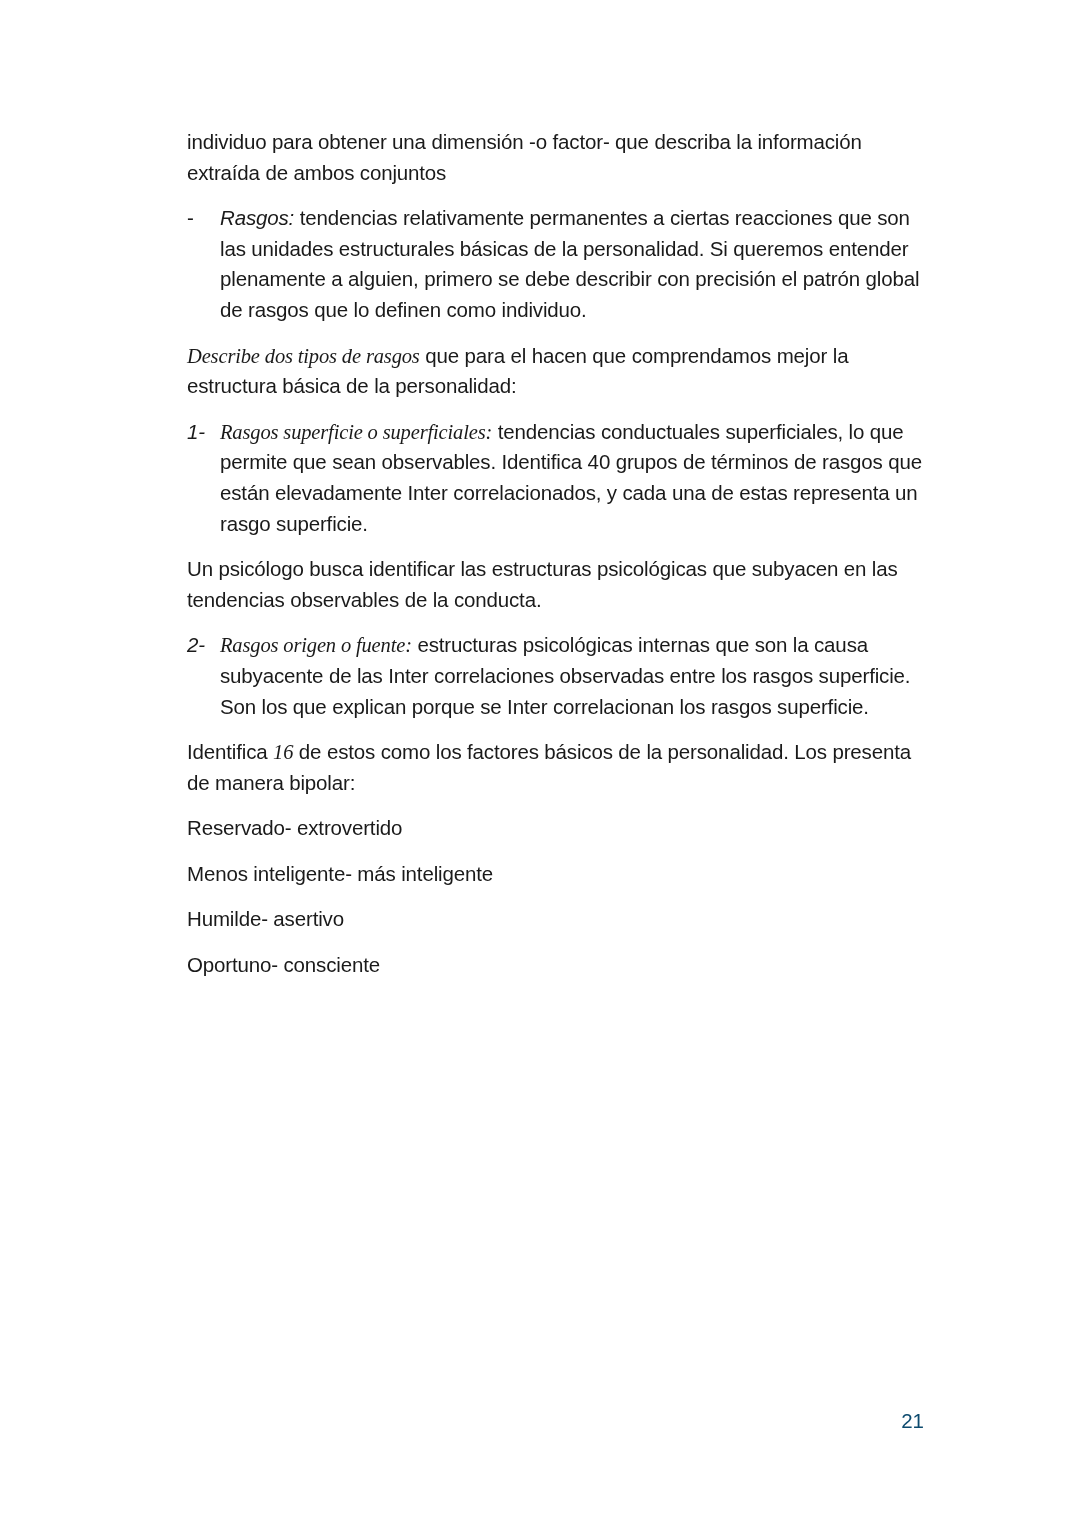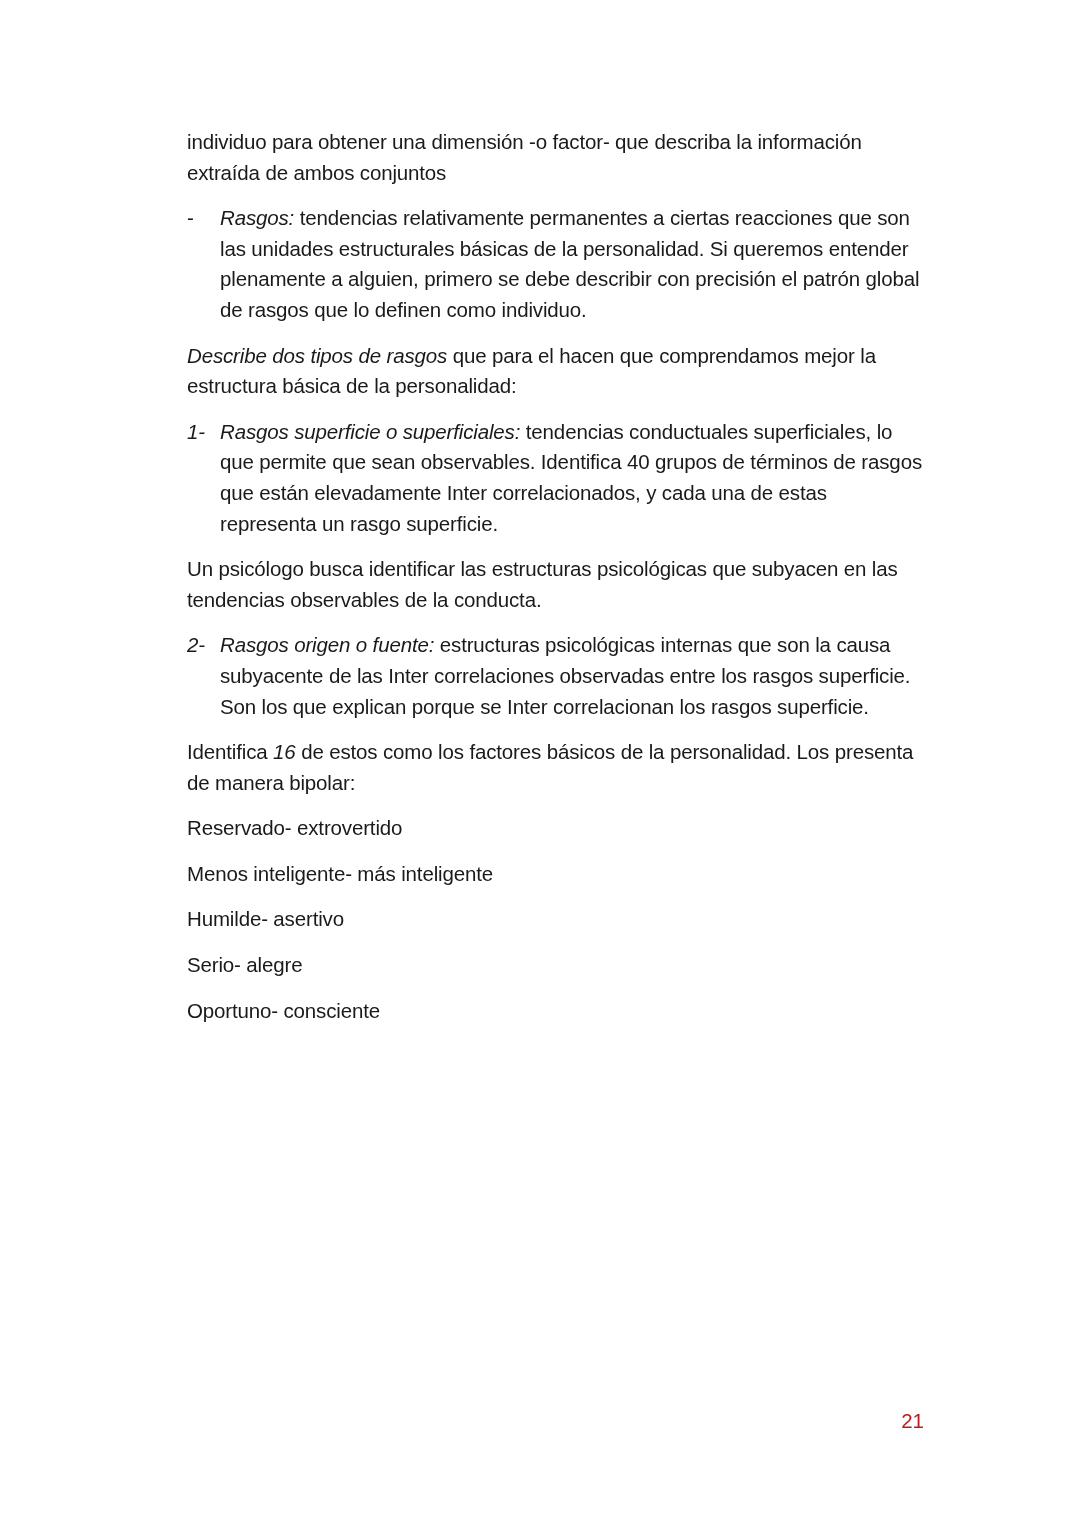--- a/index.html
+++ b/index.html
@@ -32,32 +32,32 @@
       padding-left: 33px;
       margin: 0 0 15px 0;
     }
     .list-marker {
       position: absolute;
       left: 0;
       top: 0;
       width: 33px;
     }
     .list-marker.italic { font-style: italic; }
-    .term-italic { font-style: italic; }
+    .term-italic { font-style: italic; font-family: Liberation Serif, serif; }
     .term-underline { font-style: italic; text-underline-offset: 3px; }
     .factor {
       margin: 0 0 15px 0;
     }
     .page-number {
       position: absolute;
       right: 156px;
       top: 1409px;
       font-size: 20.5px;
       font-family: "Liberation Sans", "DejaVu Sans", sans-serif;
-      color: #b91c1c;
+      color: #0c4a6e;
     }
   </style>
 </head>
 <body>
 
 <div class="page">
 
   <p class="para">individuo para obtener una dimensión -o factor- que describa la información extraída de ambos conjuntos</p>
 
 
@@ -84,19 +84,18 @@
 
 
   <p class="para">
     <span>Identifica </span><span class="term-italic">16</span><span> de estos como los factores básicos de la personalidad. Los presenta de manera bipolar:</span>
   </p>
 
   <div>
     <p class="factor">Reservado- extrovertido</p>
     <p class="factor">Menos inteligente- más inteligente</p>
     <p class="factor">Humilde- asertivo</p>
-    <p class="factor">Serio- alegre</p>
     <p class="factor">Oportuno- consciente</p>
   </div>
 
 </div>
 
 <div class="page-number">21</div>
 
 </body></html>

